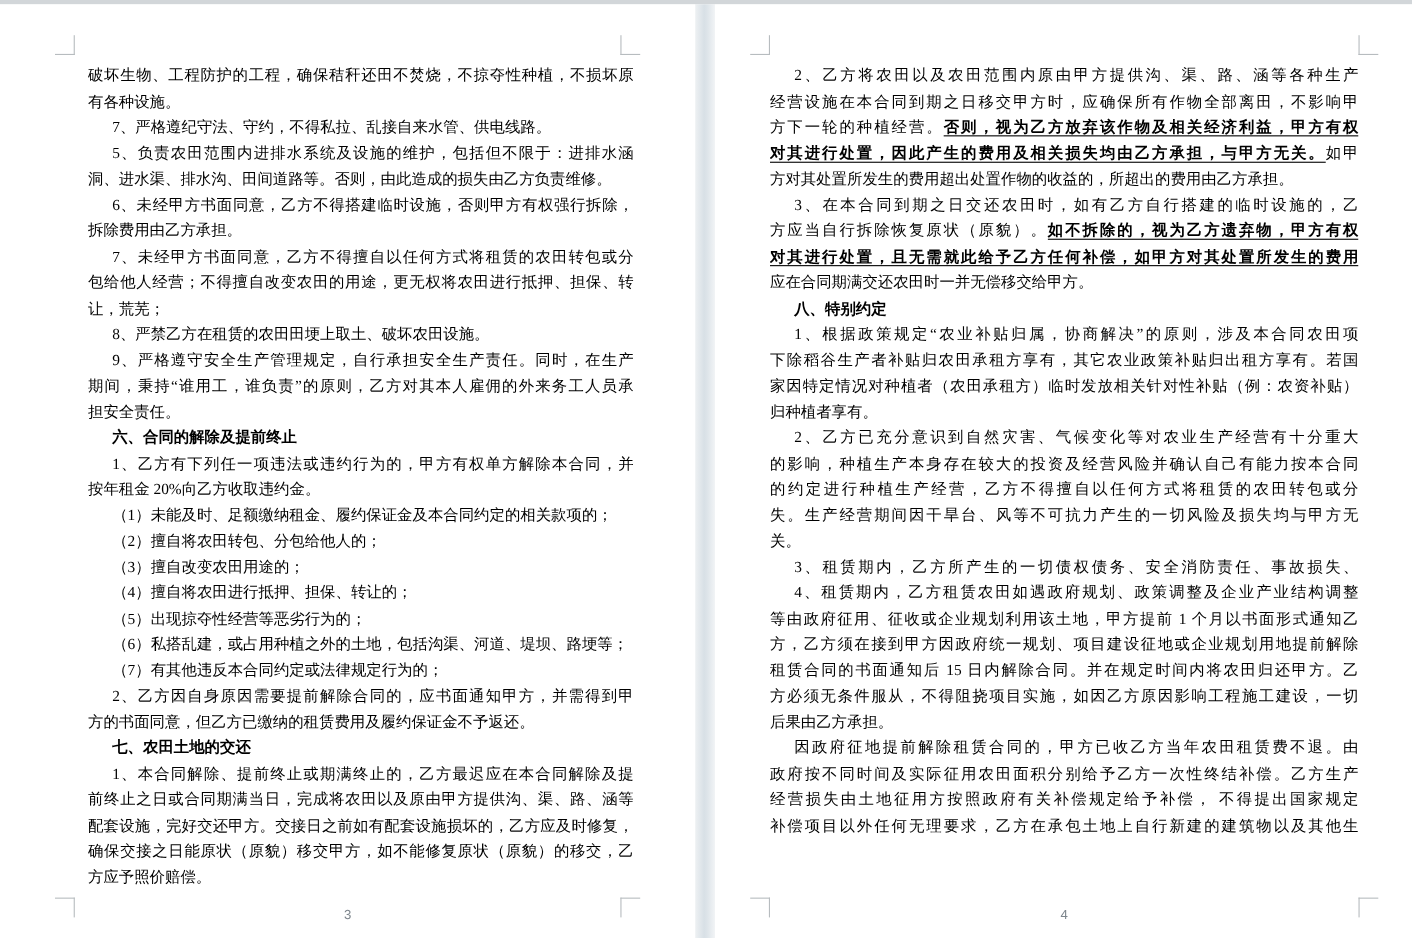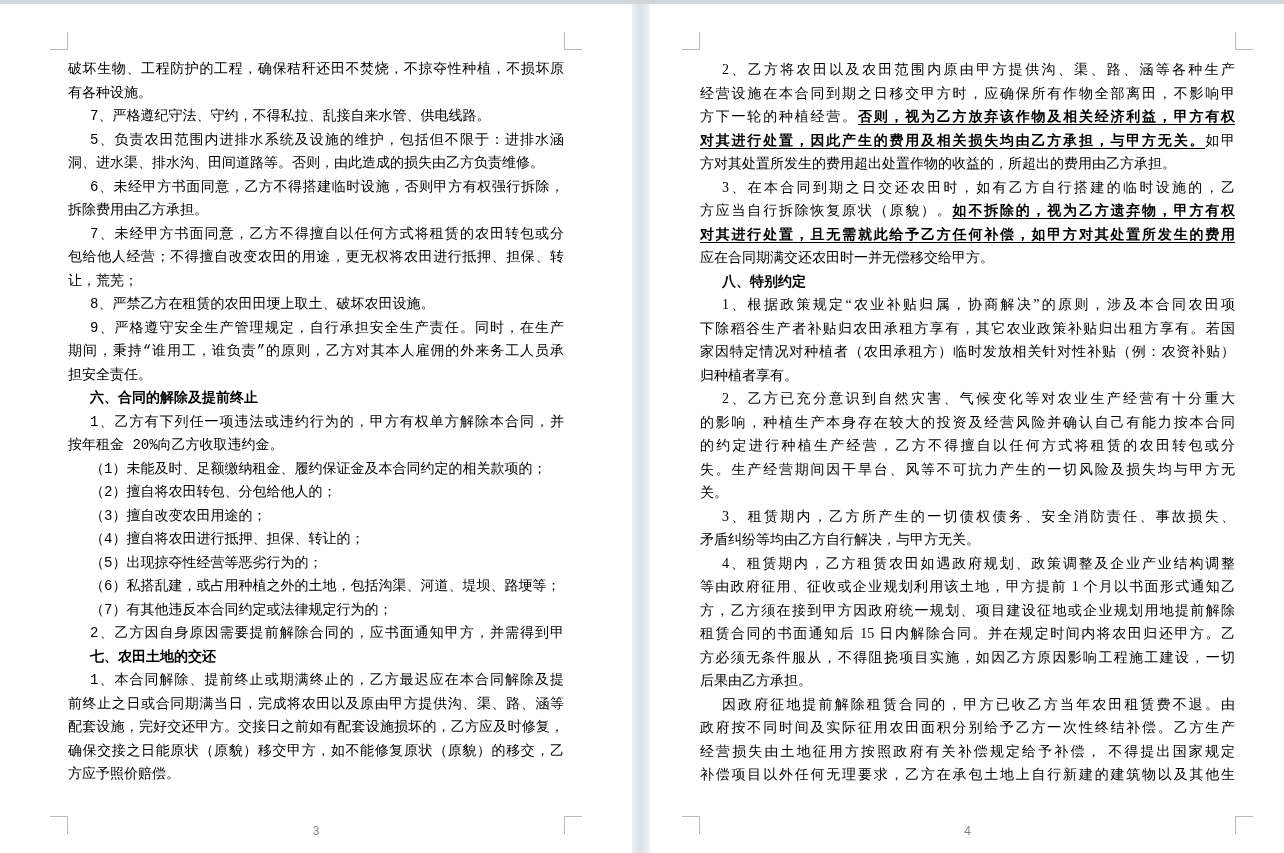--- a/index.html
+++ b/index.html
@@ -22,21 +22,21 @@
     background: linear-gradient(90deg, #eef1f3 0%, #d8e0e6 45%, #dde4e9 60%, #f2f4f6 100%);
   }
   .page {
     position: absolute; top: 4px; height: 849px;
     background: #ffffff;
   }
   #page-left  { left: 0;   width: 632px; }
   #page-right { left: 650px; width: 634px; padding-left: 24px; }
 
   .page-text { position: absolute; top: 54px; }
-  #page-left  .page-text { left: 68px; width: 496px; font-family: Liberation Mono, monospace; }
+  #page-left  .page-text { left: 80px; width: 496px; }
   #page-right .page-text { left: 50px; width: 535px; }
 
   .line {
     height: 23.5px; line-height: 23.5px;
     font-size: 14px; color: #000;
     overflow: hidden;
   }
   .line.ind { text-indent: 22px; }
   .line.jst { text-align: justify; text-align-last: justify; }
   .line span.b { font-weight: bold; }
@@ -97,20 +97,21 @@
         <div class="line ind jst"><span>1、乙方有下列任一项违法或违约行为的，甲方有权单方解除本合同，并</span></div>
         <div class="line"><span>按年租金 20%向乙方收取违约金。</span></div>
         <div class="line ind"><span>（1）未能及时、足额缴纳租金、履约保证金及本合同约定的相关款项的；</span></div>
         <div class="line ind"><span>（2）擅自将农田转包、分包给他人的；</span></div>
         <div class="line ind"><span>（3）擅自改变农田用途的；</span></div>
         <div class="line ind"><span>（4）擅自将农田进行抵押、担保、转让的；</span></div>
         <div class="line ind"><span>（5）出现掠夺性经营等恶劣行为的；</span></div>
         <div class="line ind"><span>（6）私搭乱建，或占用种植之外的土地，包括沟渠、河道、堤坝、路埂等；</span></div>
         <div class="line ind"><span>（7）有其他违反本合同约定或法律规定行为的；</span></div>
         <div class="line ind jst"><span>2、乙方因自身原因需要提前解除合同的，应书面通知甲方，并需得到甲</span></div>
+        <div class="line"><span>方的书面同意，但乙方已缴纳的租赁费用及履约保证金不予返还。</span></div>
         <div class="line ind"><span class="b">七、农田土地的交还</span></div>
         <div class="line ind jst"><span>1、本合同解除、提前终止或期满终止的，乙方最迟应在本合同解除及提</span></div>
         <div class="line jst"><span>前终止之日或合同期满当日，完成将农田以及原由甲方提供沟、渠、路、涵等</span></div>
         <div class="line jst"><span>配套设施，完好交还甲方。交接日之前如有配套设施损坏的，乙方应及时修复，</span></div>
         <div class="line jst"><span>确保交接之日能原状（原貌）移交甲方，如不能修复原状（原貌）的移交，乙</span></div>
         <div class="line"><span>方应予照价赔偿。</span></div>
       </div>
     <div class="page-number">3</div>
   </div>
 
@@ -135,21 +136,20 @@
         <div class="line ind jst"><span>1、根据政策规定“农业补贴归属，协商解决”的原则，涉及本合同农田项</span></div>
         <div class="line jst"><span>下除稻谷生产者补贴归农田承租方享有，其它农业政策补贴归出租方享有。若国</span></div>
         <div class="line jst"><span>家因特定情况对种植者（农田承租方）临时发放相关针对性补贴（例：农资补贴）</span></div>
         <div class="line"><span>归种植者享有。</span></div>
         <div class="line ind jst"><span>2、乙方已充分意识到自然灾害、气候变化等对农业生产经营有十分重大</span></div>
         <div class="line jst"><span>的影响，种植生产本身存在较大的投资及经营风险并确认自己有能力按本合同</span></div>
         <div class="line jst"><span>的约定进行种植生产经营，乙方不得擅自以任何方式将租赁的农田转包或分</span></div>
         <div class="line jst"><span>失。生产经营期间因干旱台、风等不可抗力产生的一切风险及损失均与甲方无</span></div>
         <div class="line"><span>关。</span></div>
         <div class="line ind jst"><span>3、租赁期内，乙方所产生的一切债权债务、安全消防责任、事故损失、</span></div>
-        <div class="line"><span>矛盾纠纷等均由乙方自行解决，与甲方无关。</span></div>
         <div class="line ind jst"><span>4、租赁期内，乙方租赁农田如遇政府规划、政策调整及企业产业结构调整</span></div>
         <div class="line jst"><span>等由政府征用、征收或企业规划利用该土地，甲方提前 1 个月以书面形式通知乙</span></div>
         <div class="line jst"><span>方，乙方须在接到甲方因政府统一规划、项目建设征地或企业规划用地提前解除</span></div>
         <div class="line jst"><span>租赁合同的书面通知后 15 日内解除合同。并在规定时间内将农田归还甲方。乙</span></div>
         <div class="line jst"><span>方必须无条件服从，不得阻挠项目实施，如因乙方原因影响工程施工建设，一切</span></div>
         <div class="line"><span>后果由乙方承担。</span></div>
         <div class="line ind jst"><span>因政府征地提前解除租赁合同的，甲方已收乙方当年农田租赁费不退。由</span></div>
         <div class="line jst"><span>政府按不同时间及实际征用农田面积分别给予乙方一次性终结补偿。乙方生产</span></div>
         <div class="line jst"><span>经营损失由土地征用方按照政府有关补偿规定给予补偿， 不得提出国家规定</span></div>
         <div class="line jst"><span>补偿项目以外任何无理要求，乙方在承包土地上自行新建的建筑物以及其他生</span></div>

